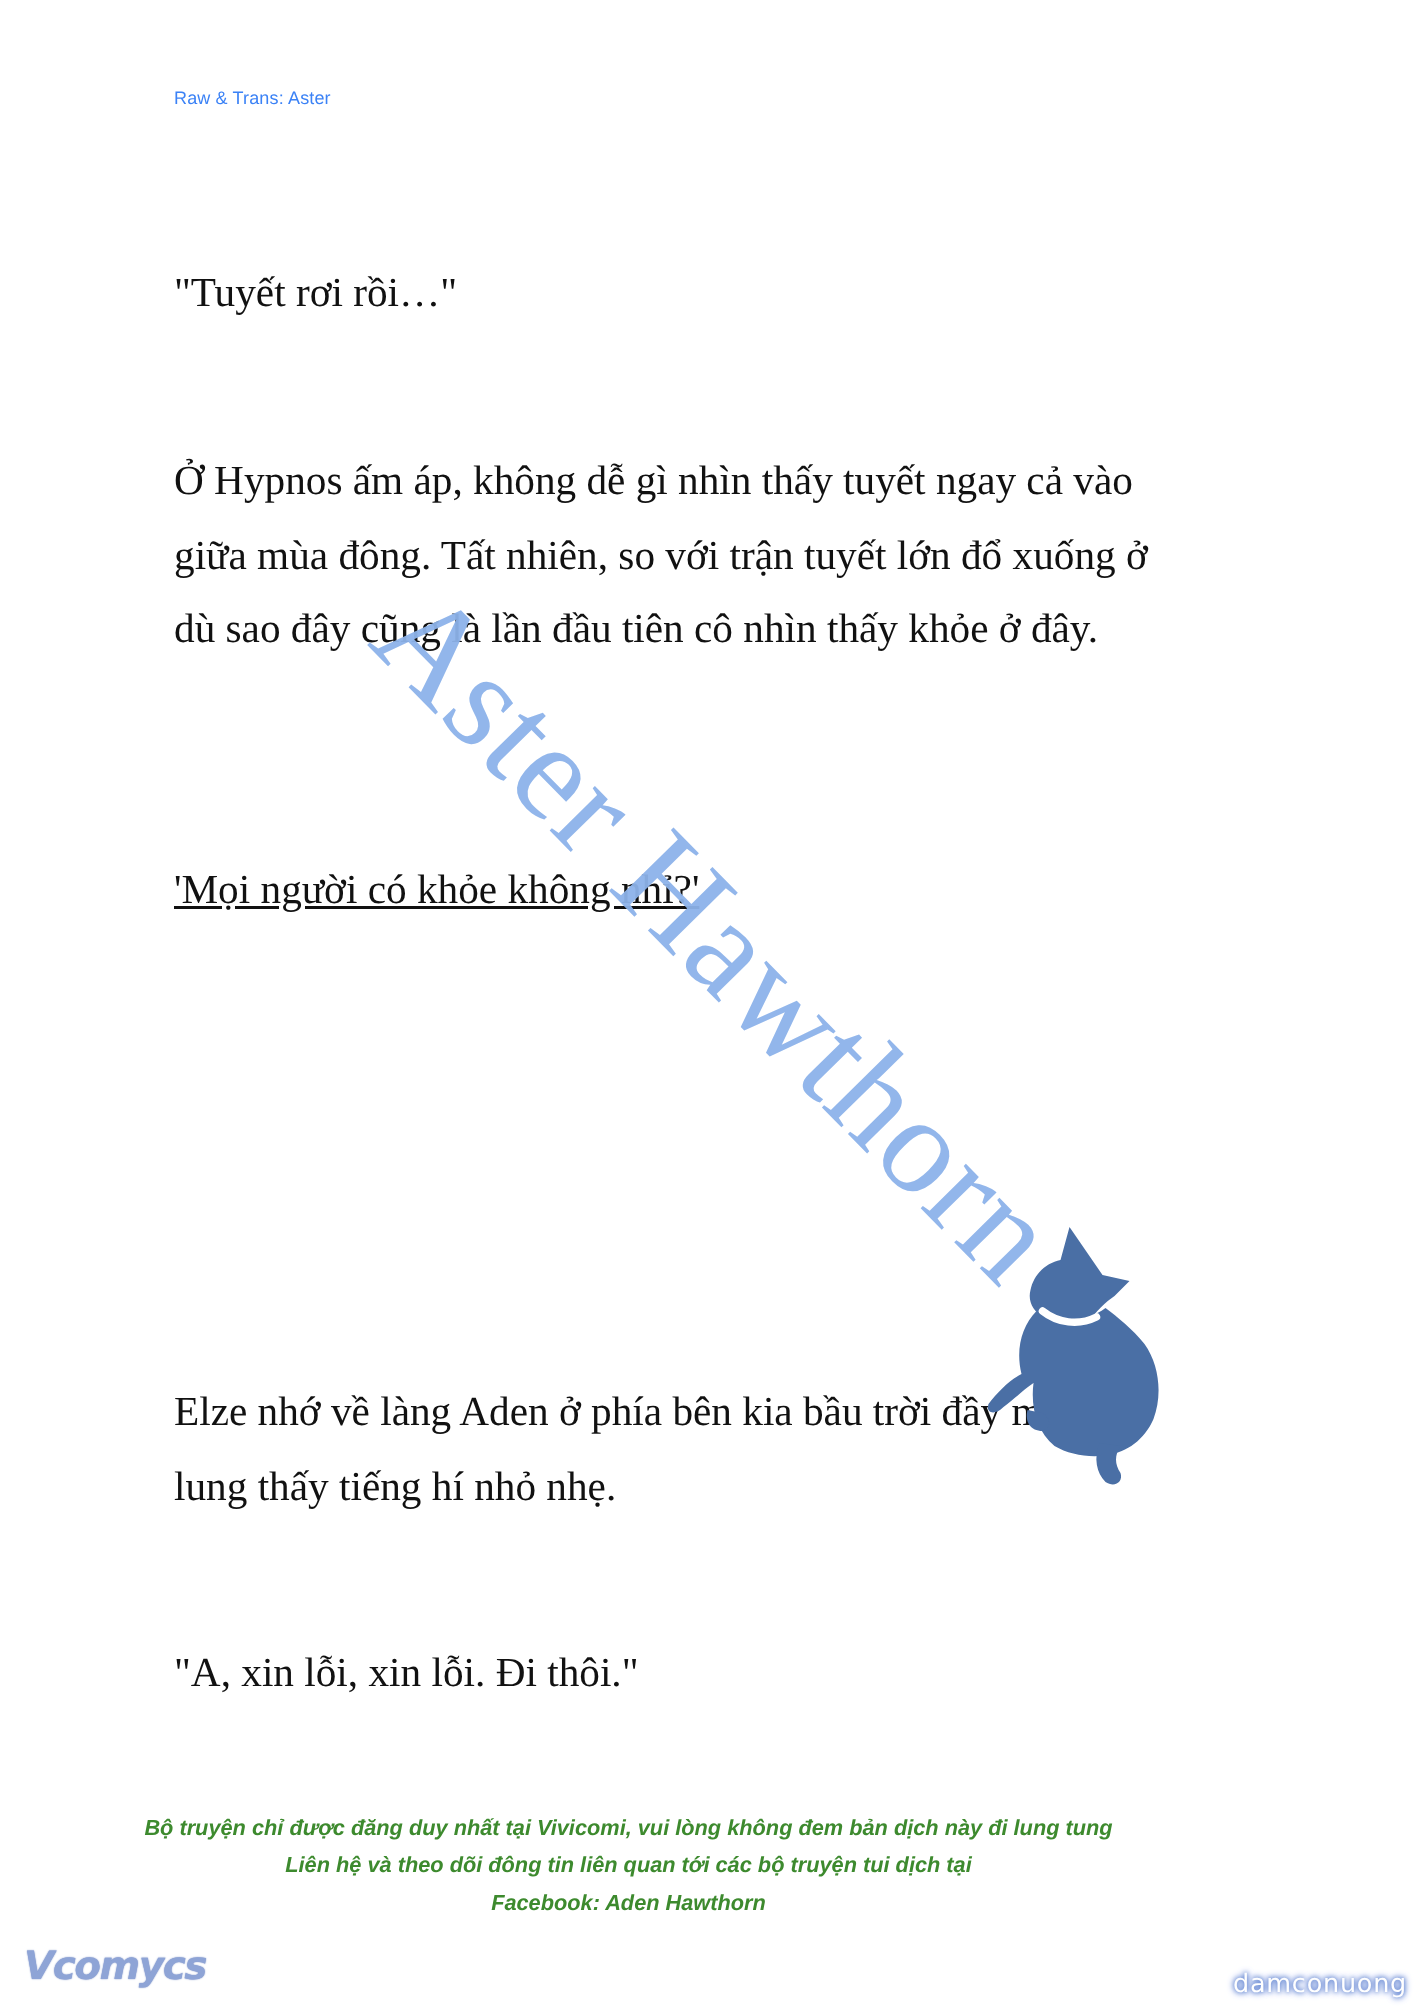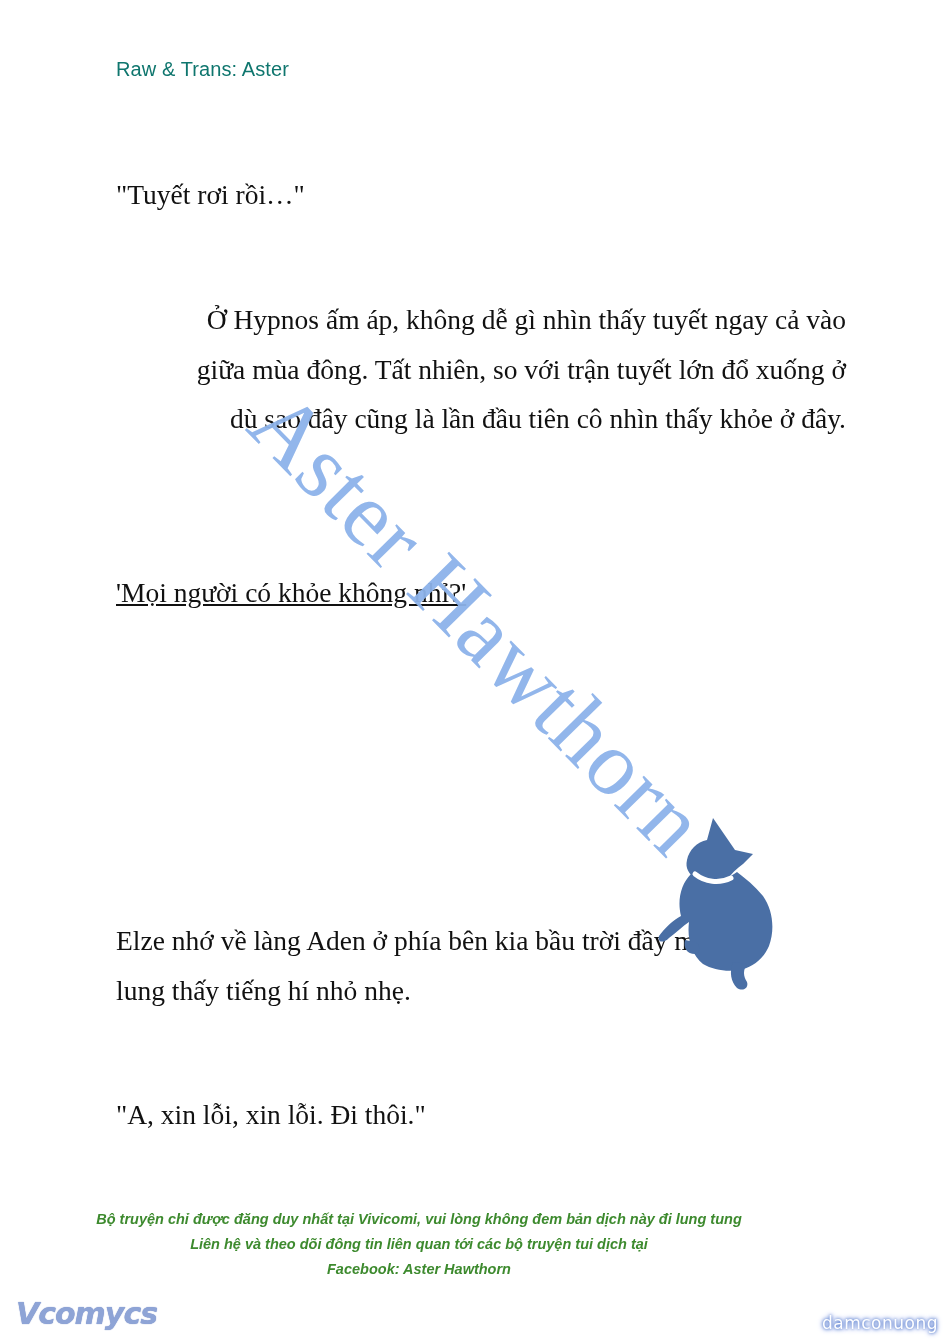--- a/index.html
+++ b/index.html
@@ -16,36 +16,36 @@
     .page {
       position: absolute;
       inset: 0;
       background: #ffffff;
     }
     .header-credit {
       position: absolute;
       left: 116px;
       top: 58px;
       font-family: "Liberation Sans", sans-serif;
-      font-size: 20px;
-      color: #0f766e;
+      font-size: 12px;
+      color: #3b82f6;
       letter-spacing: 0.1px;
     }
     .body-text {
       position: absolute;
       left: 116px;
       width: 730px;
       font-family: "Liberation Serif", serif;
       font-size: 27.5px;
       color: #111111;
       line-height: 49.5px;
       z-index: 1;
     }
     .p1 { top: 170px; }
-    .p2 { top: 295px; text-align: right; }
+    .p2 { top: 295px; }
     .p3 { top: 568px; text-decoration: underline; }
     .p4 { top: 693px; }
     .p5 { top: 916px; }
     .p6 { top: 1090px; }
     .body-text .line { display: block; white-space: nowrap; }
 
     .watermark-text {
       position: absolute;
       left: 118px;
       top: 570px;
@@ -84,21 +84,21 @@
       top: 1207px;
     }
     .footer-notice .line { display: block; }
     .logo-left {
       position: absolute;
       left: 16px;
       top: 1296px;
       font-family: "DejaVu Sans", sans-serif;
       font-style: italic;
       font-weight: bold;
-      font-size: 30px;
+      font-size: 26px;
       color: #8ea4d6;
       letter-spacing: -1px;
       text-shadow: 0 0 1px #6b82bf;
     }
     .logo-right {
       position: absolute;
       right: 12px;
       top: 1313px;
       font-family: "DejaVu Sans", sans-serif;
       font-weight: normal;
@@ -155,19 +155,19 @@
         <path d="M30 128 C28 136 32 142 40 142 C46 140 46 134 40 130 Z"></path>
       </g>
 
       <path d="M40 62 C50 70 64 72 76 66" stroke="#ffffff" stroke-width="5" fill="none" stroke-linecap="round"></path>
     </svg>
   </div>
 
   <div class="footer-notice">
     <span class="line">Bộ truyện chỉ được đăng duy nhất tại Vivicomi, vui lòng không đem bản dịch này đi lung tung</span>
     <span class="line">Liên hệ và theo dõi đông tin liên quan tới các bộ truyện tui dịch tại</span>
-    <span class="line">Facebook: Aster Hawthorn</span>
+    <span class="line">Facebook: Aden Hawthorn</span>
   </div>
 
   <div class="logo-left">Vcomycs</div>
   <div class="logo-right">damconuong</div>
 
 </div>
 
 </body></html>

